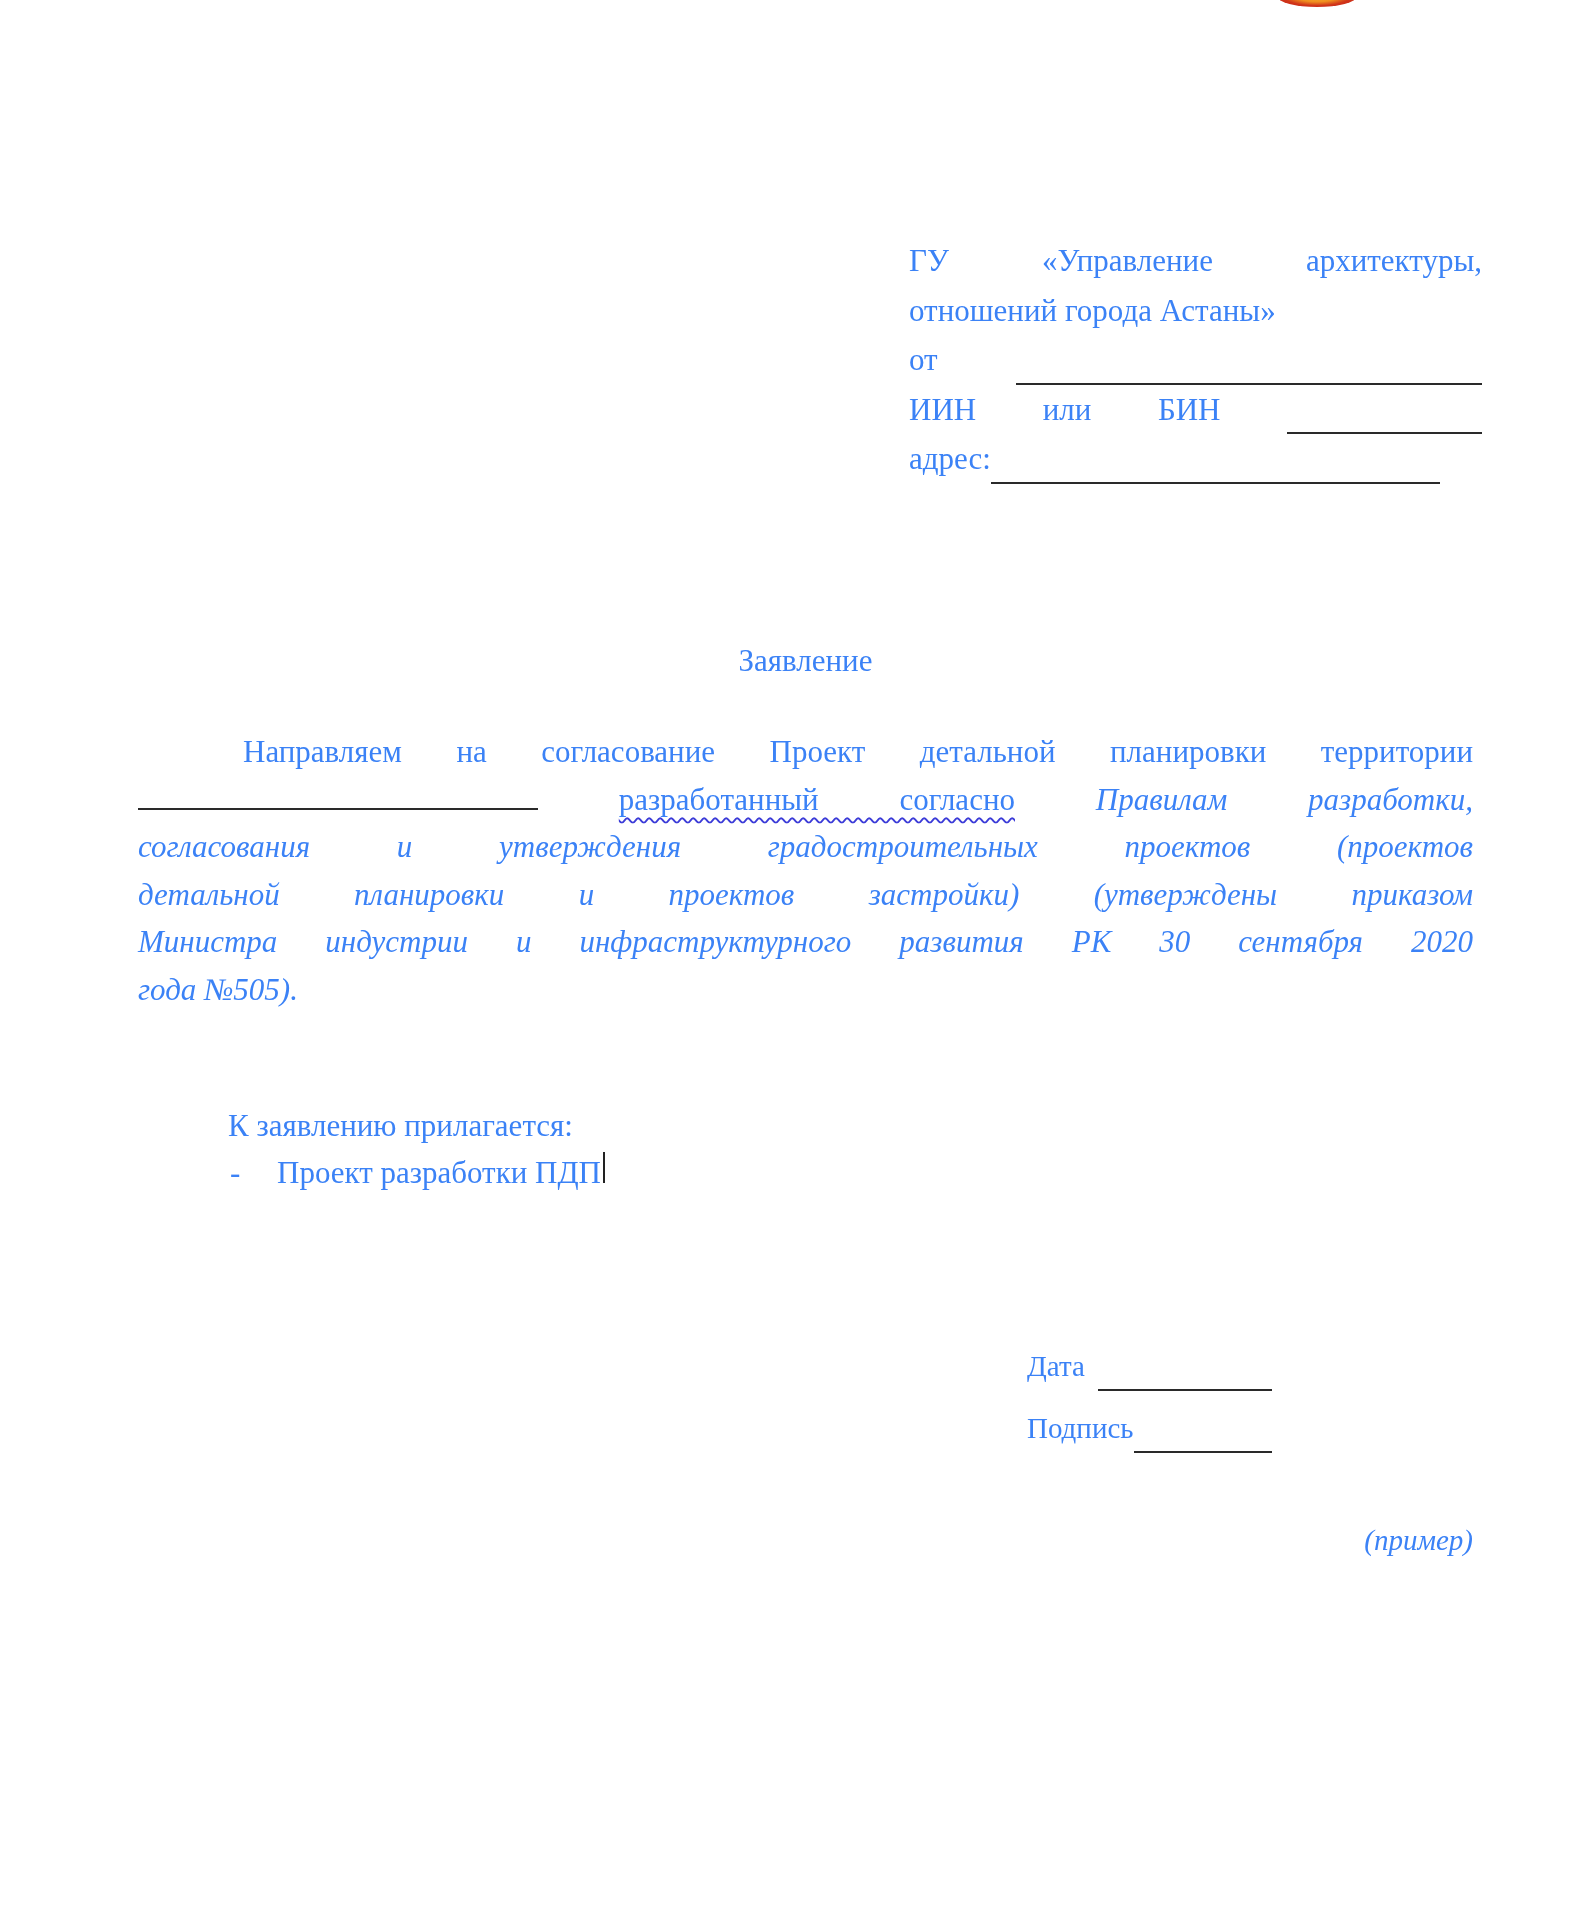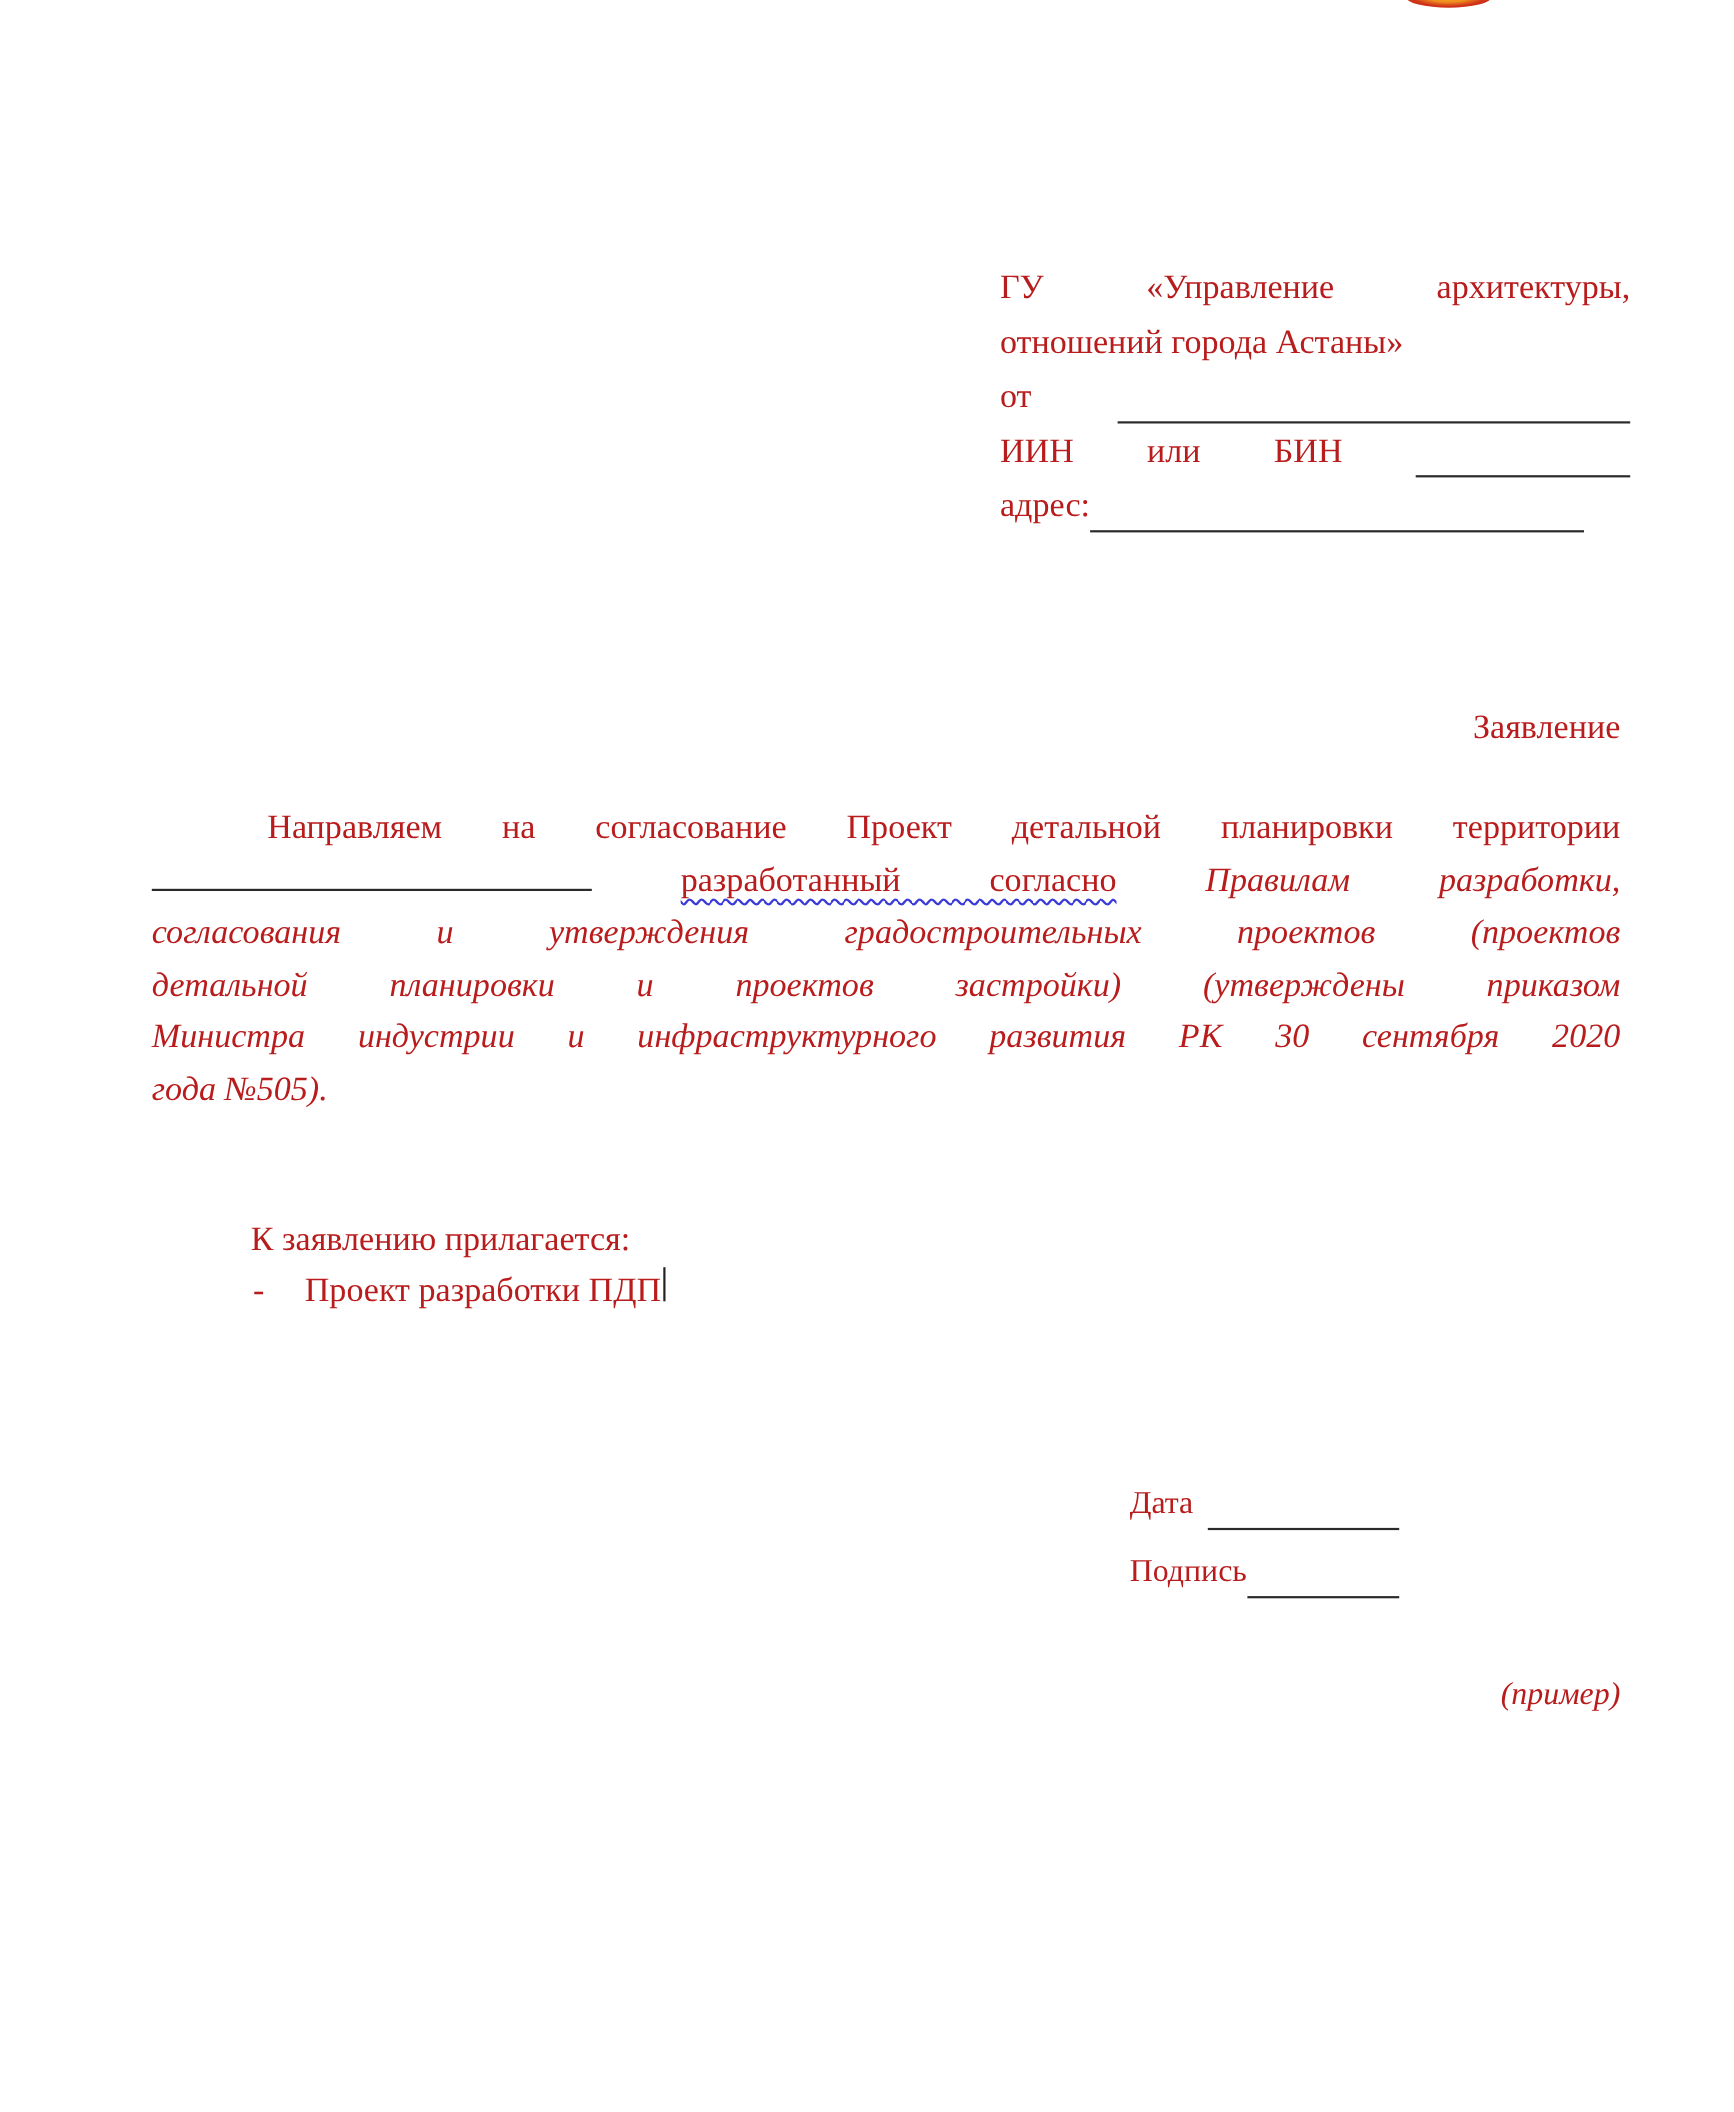--- a/index.html
+++ b/index.html
@@ -1,21 +1,21 @@
 <!DOCTYPE html>
 <html><head>
 <meta charset="utf-8">
 <style>
   html,body{margin:0;padding:0;background:#ffffff;}
   .doc{
     position:relative;
     width:1576px;height:1920px;
     background:#ffffff;
     font-family:"Liberation Serif", serif;
-    color:#b91c1c;
+    color:#3b82f6;
     overflow:hidden;
   }
   
   .logo-frag{
     position:absolute;left:1278px;top:-13px;width:78px;height:20px;
     border-radius:50%;
     background:radial-gradient(ellipse at 50% 45%, #f6b32d 0%, #ef8d1e 38%, #d03419 62%, #c42619 100%);
   }
   
   .recipient{
@@ -23,21 +23,21 @@
     font-size:31px;line-height:49.5px;
   }
   .jline{text-align:justify;text-align-last:justify;}
   .frow{display:flex;align-items:flex-end;height:49.5px;}
   .frow .lbl{white-space:nowrap;}
   .blank{height:40px;border-bottom:2px solid #2a2a2a;flex:1 1 auto;}
   .blank.fixed{flex:0 0 auto;}
   
   .title{
     position:absolute;left:138px;top:643px;width:1335px;
-    font-size:31px;text-align:right;
+    font-size:31px;text-align:center;
   }
   
   .bodytext{
     position:absolute;left:138px;top:728px;width:1335px;
     font-size:31px;line-height:47.5px;
   }
   .pline{text-align:justify;text-align-last:justify;white-space:normal;}
   .pline.lastline{text-align-last:left;}
   .pline.firstline{padding-left:105px;}
   .it{font-style:italic;}

